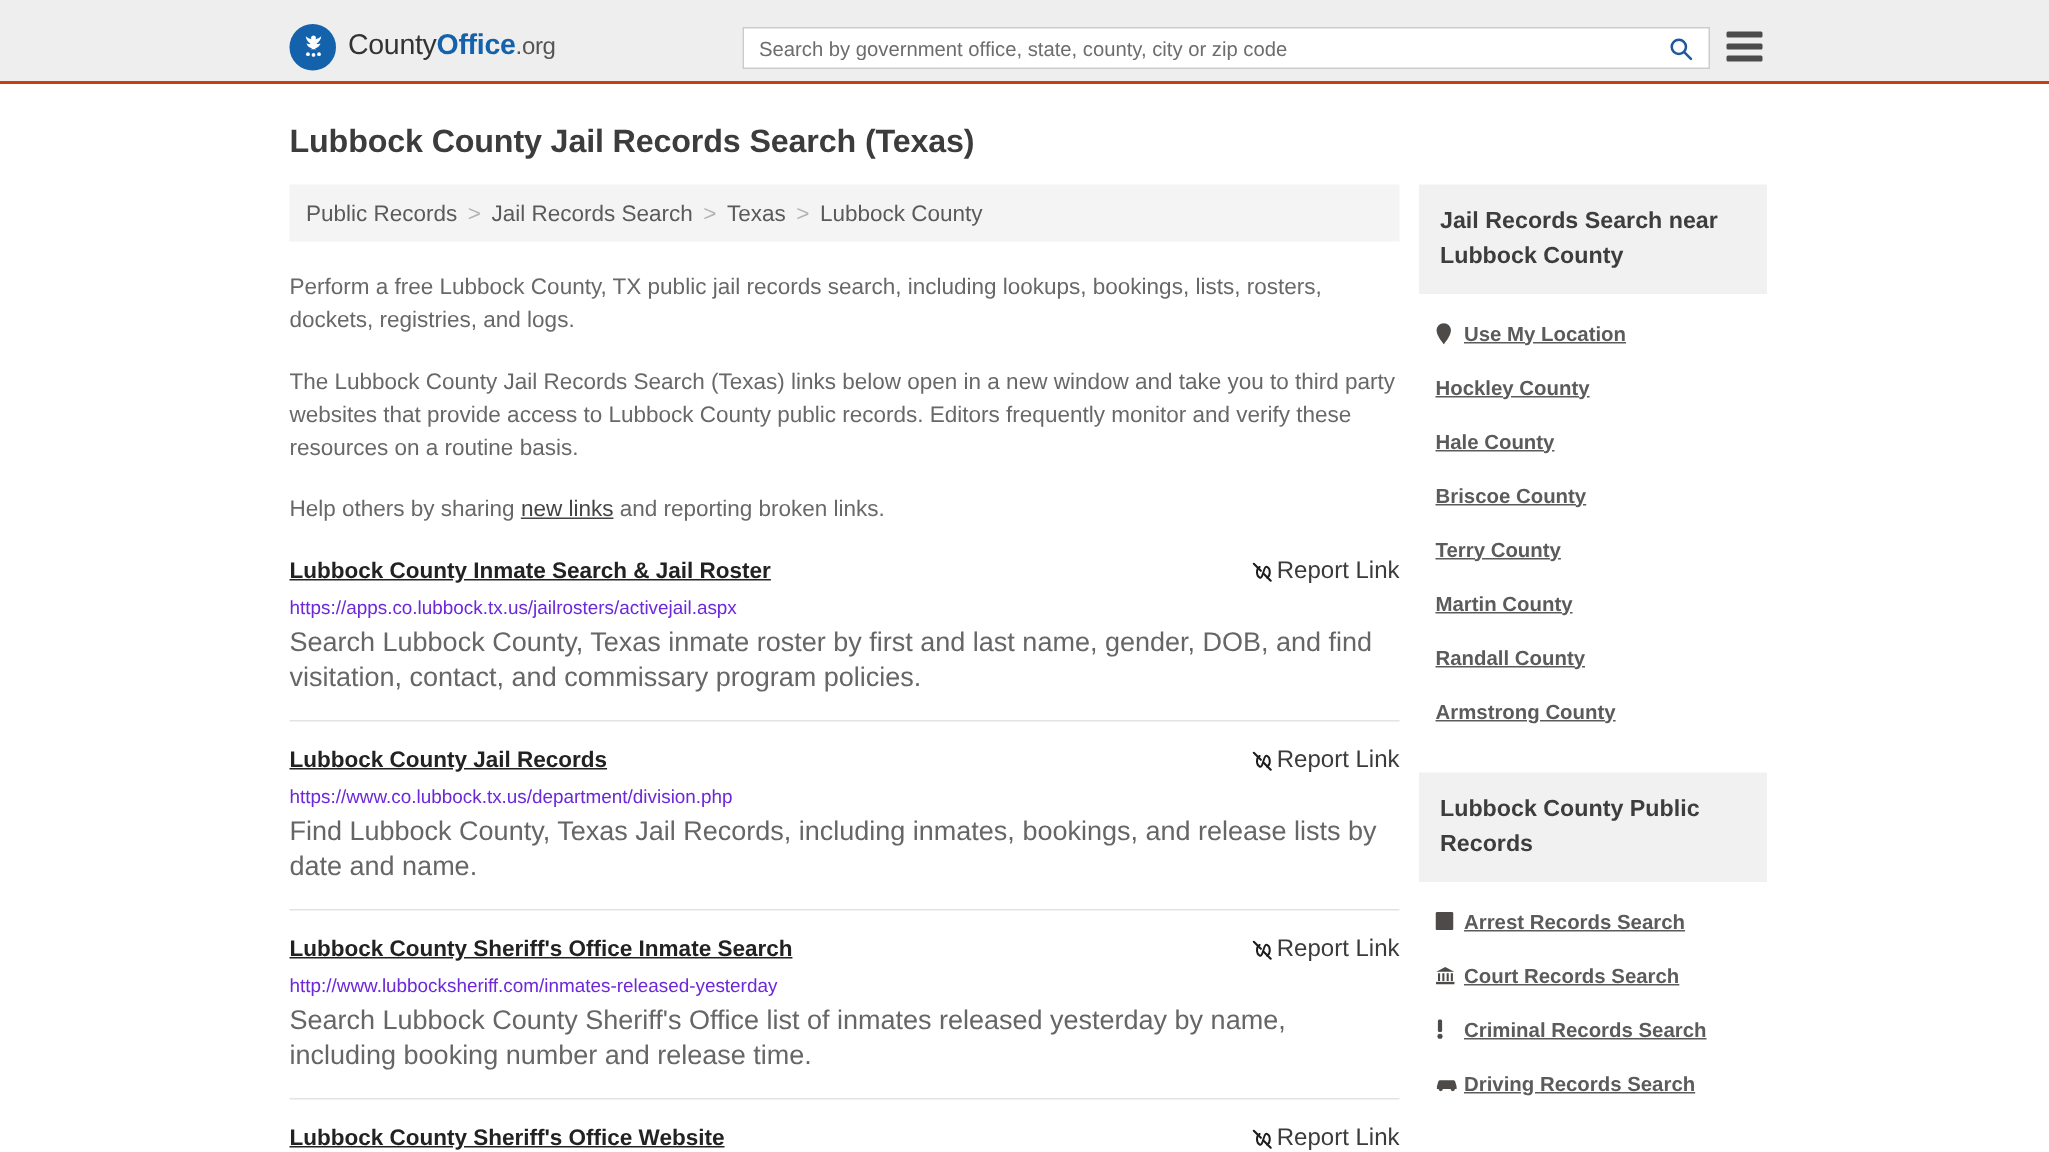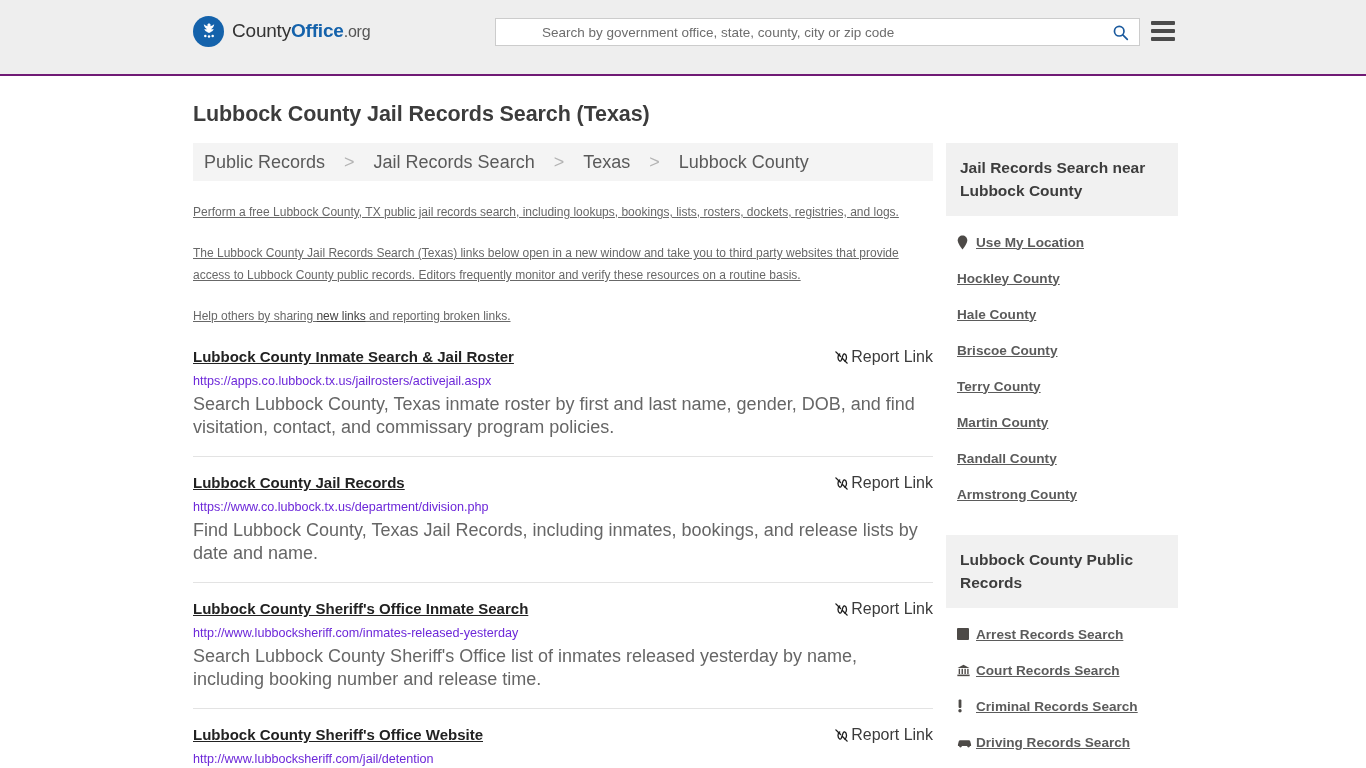--- a/index.html
+++ b/index.html
@@ -8,23 +8,23 @@
     padding: 0;
     width: 1366px;
     height: 768px;
     overflow: hidden;
     background: #ffffff;
     font-family: "Liberation Sans", sans-serif;
   }
 
   
   .site-header {
-    height: 76px;
+    height: 56px;
     background: #eeeeee;
-    border-bottom: 2px solid #701a75;
+    border-bottom: 2px solid #c2410c;
     position: relative;
   }
   .header-inner {
     width: 1366px;
     height: 62px;
     display: flex;
     align-items: center;
     position: relative;
   }
   .brand {
@@ -68,21 +68,20 @@
   }
   .search-input {
     flex: 1 1 auto;
     border: 0;
     outline: none;
     padding: 12px 10px;
     font-size: 13.5px;
     color: #be185d;
     font-family: "Liberation Sans", sans-serif;
     background: transparent;
-    margin-left: 36px;
   }
   .search-input::placeholder { color: #6d6d6d; opacity: 1; }
   .search-btn {
     width: 38px;
     border: 0;
     background: transparent;
     cursor: pointer;
     display: flex;
     align-items: center;
     justify-content: center;
@@ -135,40 +134,38 @@
     margin-left: 13px;
   }
 
   
   .breadcrumb {
     background: #f4f4f4;
     height: 38px;
     display: flex;
     align-items: center;
     padding: 0 11px;
-    font-size: 18px;
-    gap: 12px;
+    font-size: 15px;
   }
   .breadcrumb a {
     color: #5a5a5a;
     text-decoration: none;
   }
   .breadcrumb .sep {
     color: #b3b3b3;
     margin: 0 7px;
   }
   .breadcrumb .current { color: #5a5a5a; }
 
   
   .intro p {
-    font-size: 12px;
+    font-size: 15px;
     line-height: 22px;
     color: #686868;
     margin: 19px 0 0 0;
-    text-decoration: underline;
   }
   .intro p:first-child { margin-top: 20px; }
   .intro a {
     color: #444444;
     text-decoration: underline;
     font-weight: normal;
   }
 
   
   .results { margin-top: 20px; }

